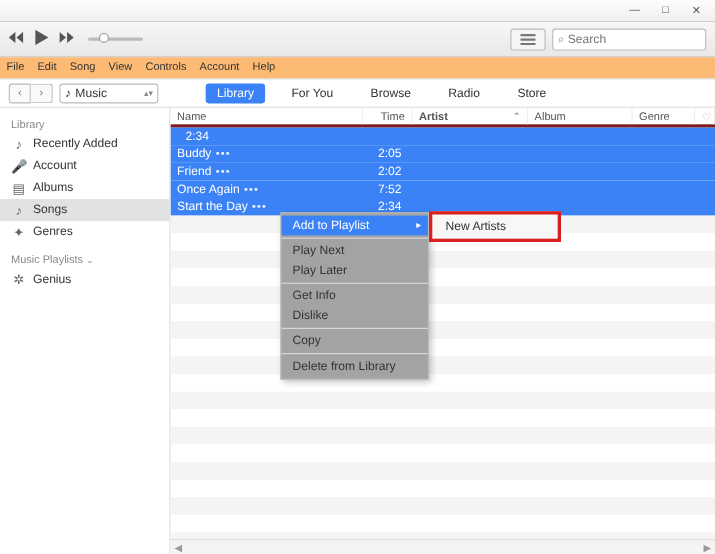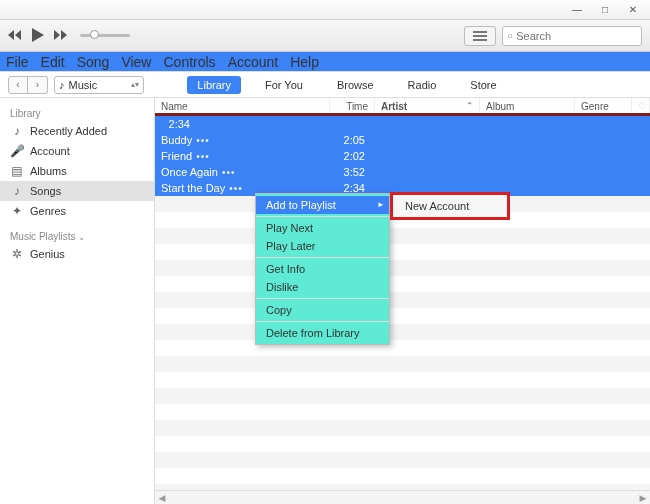--- a/index.html
+++ b/index.html
@@ -12,21 +12,21 @@
 .playback { display:flex; gap:10px; align-items:center; color:#555;}
 .playback svg{fill:#555;}
 .vol { display:flex; align-items:center; gap:4px; margin-left:6px;}
 .vol-track{width:50px;height:3px;background:#bbb;border-radius:2px;position:relative;}
 .vol-knob{width:9px;height:9px;border-radius:50%;background:#fff;border:1px solid #999;position:absolute;top:-4px;left:10px;}
 .apple-logo{flex:1;text-align:center;font-size:16px;color:#888;}
 .list-btn{width:32px;height:20px;border:1px solid #bbb;border-radius:3px;background:#f5f5f5;display:flex;align-items:center;justify-content:center;}
 .search{width:140px;height:20px;border:1px solid #bbb;border-radius:3px;background:#fff;display:flex;align-items:center;padding:0 4px;gap:3px;}
 .search input{border:none;outline:none;font-size:11px;flex:1;background:transparent;}
 
-.menubar{height:20px;background:#3b82f6;border-bottom:1px solid #ddd;display:flex;align-items:center;padding:0 6px;gap:12px;font-size:14px;color:#333;}
+.menubar{height:20px;background:#fdba74;border-bottom:1px solid #ddd;display:flex;align-items:center;padding:0 6px;gap:12px;font-size:10px;color:#333;}
 .menubar span{cursor:default;}
 
 .subbar{height:26px;border-bottom:1px solid #ddd;display:flex;align-items:center;}
 .nav-btns{display:flex;gap:0;margin-left:8px;}
 .nav-btn{width:20px;height:18px;border:1px solid #bbb;background:#fafafa;display:flex;align-items:center;justify-content:center;font-size:10px;color:#777;}
 .nav-btn:first-child{border-radius:3px 0 0 3px;}
 .nav-btn:last-child{border-radius:0 3px 3px 0;border-left:none;}
 .media-select{margin-left:6px;width:90px;height:18px;border:1px solid #bbb;border-radius:3px;background:#fff;display:flex;align-items:center;padding:0 4px;gap:4px;font-size:11px;}
 .tabs{flex:1;display:flex;gap:14px;justify-content:center;}
 .tab{padding:3px 10px;font-size:11px;color:#333;border-radius:3px;}
@@ -52,21 +52,21 @@
 
 .rows{}
 .row{height:16px;display:flex;font-size:11px;align-items:center;}
 .row.sel{background:#3b82f6;color:#fff;}
 .row.stripe{background:#f4f4f4;}
 .cell{padding:0 6px;overflow:hidden;white-space:nowrap;}
 .c-name{width:175px;}
 .c-time{width:45px;text-align:right;padding-right:10px;}
 .dots{letter-spacing:1px;margin-left:4px;font-size:10px;opacity:0.9;}
 
-.ctxmenu{position:absolute;top:193px;left:255px;width:135px;background:#5eead4;border:1px solid #bbb;box-shadow:2px 2px 6px rgba(0,0,0,0.25);font-size:11px;padding:2px 0;}
+.ctxmenu{position:absolute;top:193px;left:255px;width:135px;background:#a3a3a3;border:1px solid #bbb;box-shadow:2px 2px 6px rgba(0,0,0,0.25);font-size:11px;padding:2px 0;}
 .ctx-item{padding:3px 10px;color:#333;position:relative;}
 .ctx-item.hl{background:#3b82f6;color:#fff;}
 .ctx-sep{height:1px;background:#ddd;margin:2px 0;}
 .ctx-arrow{position:absolute;right:6px;top:3px;font-size:9px;}
 
 .submenu{position:absolute;top:192px;left:390px;width:120px;background:#f7f7f7;border:3px solid #d82020;font-size:11px;padding:2px 0;}
 .sub-item{padding:3px 12px;color:#333;}
 
 .scrollbar-h{position:absolute;bottom:0;left:0;right:0;height:14px;background:#f4f4f4;border-top:1px solid #ddd;display:flex;align-items:center;}
 .sb-arrow{width:14px;text-align:center;color:#999;font-size:9px;}
@@ -196,21 +196,21 @@
         <div class="row sel">
           <div class="cell c-name"><span>Buddy</span><span class="dots">•••</span></div>
           <div class="cell c-time">2:05</div>
         </div>
         <div class="row sel">
           <div class="cell c-name"><span>Friend</span><span class="dots">•••</span></div>
           <div class="cell c-time">2:02</div>
         </div>
         <div class="row sel">
           <div class="cell c-name"><span>Once Again</span><span class="dots">•••</span></div>
-          <div class="cell c-time">3:52</div>
+          <div class="cell c-time">7:52</div>
         </div>
         <div class="row sel">
           <div class="cell c-name"><span>Start the Day</span><span class="dots">•••</span></div>
           <div class="cell c-time">2:34</div>
         </div>
         <div class="row stripe"></div>
         <div class="row"></div>
         <div class="row stripe"></div>
         <div class="row"></div>
         <div class="row stripe"></div>
@@ -245,14 +245,14 @@
     <div class="ctx-item">Play Later</div>
     <div class="ctx-sep"></div>
     <div class="ctx-item">Get Info</div>
     <div class="ctx-item">Dislike</div>
     <div class="ctx-sep"></div>
     <div class="ctx-item">Copy</div>
     <div class="ctx-sep"></div>
     <div class="ctx-item">Delete from Library</div>
   </div>
 <div class="submenu" id="submenu">
-    <div class="sub-item">New Account</div>
+    <div class="sub-item">New Artists</div>
   </div>
 
 </body></html>

